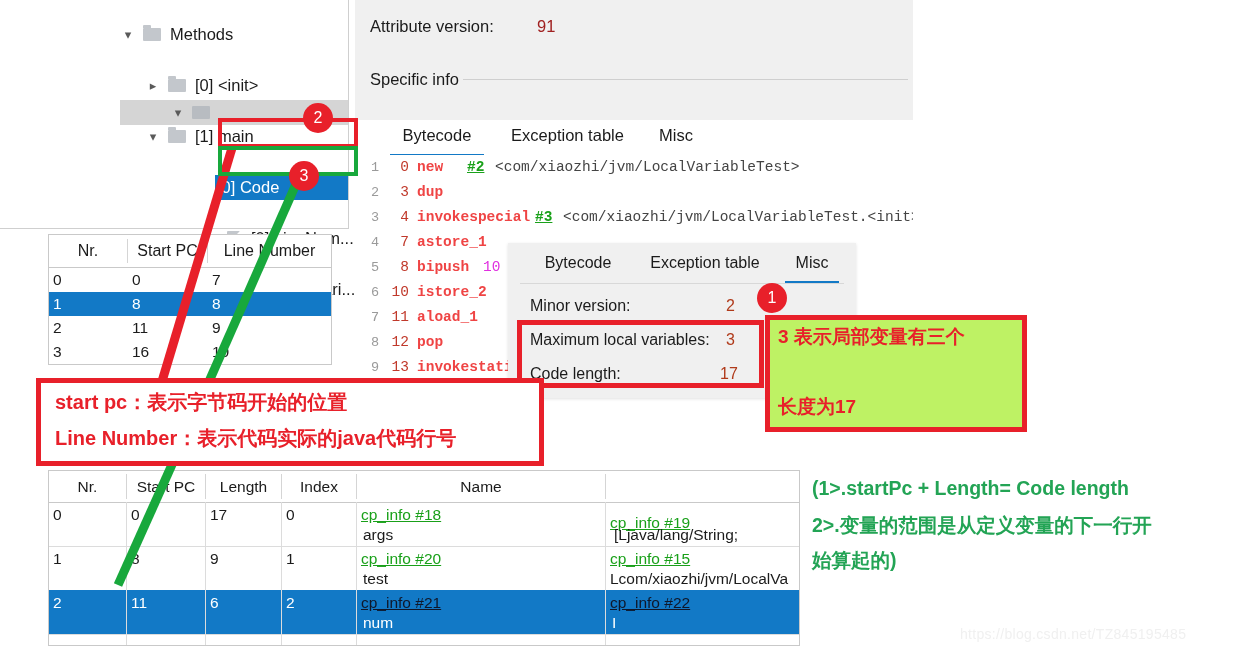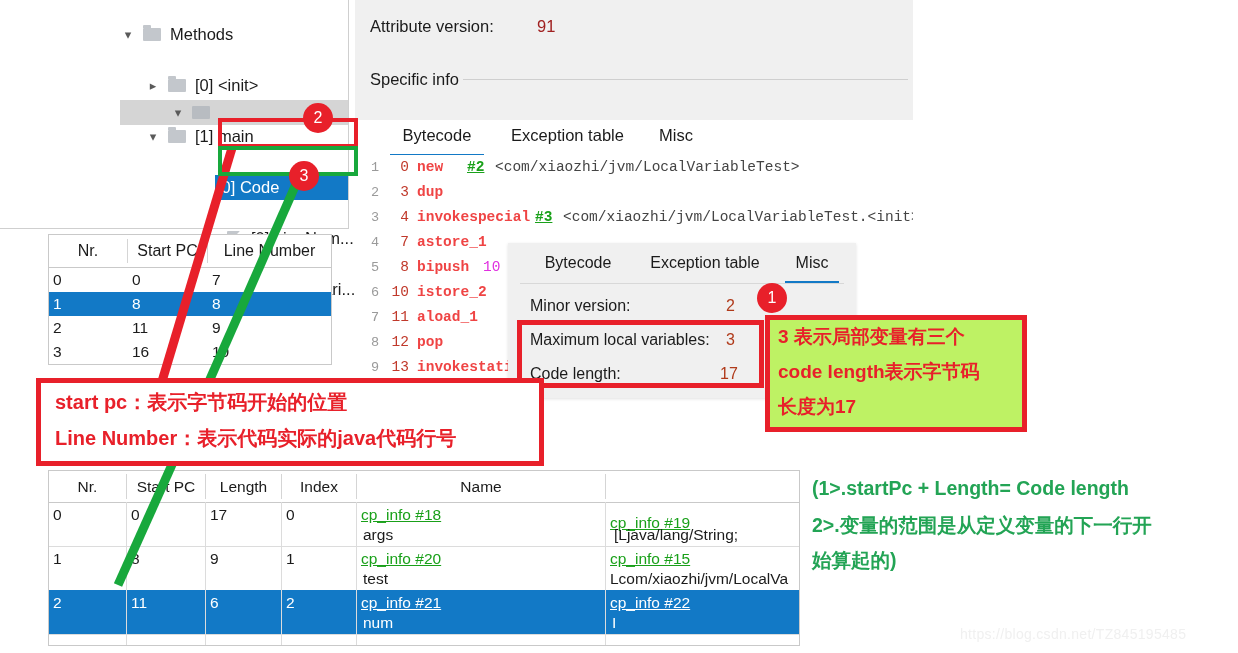--- a/index.html
+++ b/index.html
@@ -99,21 +99,21 @@
   #lvt{left:48px;top:470px;width:752px;height:176px;background:#ffffff;
        border:1px solid #c9c9c9;box-sizing:border-box;overflow:hidden;}
   #lvt .hdr2{position:absolute;top:0;left:0;width:100%;height:31px;border-bottom:1px solid #c9c9c9;}
   #lvt .hc2{position:absolute;top:0;height:31px;line-height:31px;font-size:15.5px;color:#1b1b1b;text-align:center;}
   #lvt .vsep2{position:absolute;top:3px;width:1px;height:25px;background:#d5d5d5;}
   .lvt-row{position:absolute;left:0;width:100%;height:44px;border-bottom:1px solid #dcdcdc;}
   .lvt-row.sel{background:#1279c6;}
   .lvt-cell{position:absolute;font-size:15.5px;color:#1b1b1b;white-space:nowrap;}
   .lvt-cell.link{color:#19a019;text-decoration:underline;}
   .lvt-row.sel .lvt-cell{color:#ffffff;}
-  .lvt-row.sel .lvt-cell.link{color:#ffffff;text-decoration:underline;}
+  .lvt-row.sel .lvt-cell.link{color:#0f172a;text-decoration:underline;}
   .lvt-colsep{position:absolute;width:1px;background:#dcdcdc;}
 
   
   .anno-box{position:absolute;box-sizing:border-box;}
   #red-box-linenum{left:218px;top:118px;width:140px;height:30px;border:4px solid #e8202a;}
   #green-box-localvar{left:218px;top:146px;width:140px;height:30px;border:4px solid #18a83c;}
   #red-box-misc{left:517px;top:320px;width:247px;height:68px;border:5px solid #e8202a;}
   #red-box-left{left:36px;top:378px;width:508px;height:88px;border:5px solid #e8202a;background:#ffffff;}
   #red-box-right{left:765px;top:315px;width:262px;height:117px;border:5px solid #e8202a;background:#bef264;}
 
@@ -380,21 +380,20 @@
 <div class="anno-box" id="green-box-localvar"></div>
 <div class="anno-box" id="red-box-misc"></div>
 
 <div class="anno-box" id="red-box-left">
   <div class="anno-text red-txt" style="left:14px;top:6px;font-size:20px;">start pc：表示字节码开始的位置</div>
   <div class="anno-text red-txt" style="left:14px;top:42px;font-size:20px;">Line Number：表示代码实际的java代码行号</div>
 </div>
 
 <div class="anno-box" id="red-box-right">
   <div class="anno-text red-txt" style="left:8px;top:4px;font-size:19px;">3 表示局部变量有三个</div>
-  <div class="anno-text red-txt" style="left:8px;top:39px;font-size:19px;">code length表示字节码</div>
   <div class="anno-text red-txt" style="left:8px;top:74px;font-size:19px;">长度为17</div>
 </div>
 
 <div class="anno-text green-txt abs" style="left:812px;top:477px;font-size:19.5px;">(1&gt;.startPc + Length= Code length</div>
 <div class="anno-text green-txt abs" style="left:812px;top:512px;font-size:19.5px;">2&gt;.变量的范围是从定义变量的下一行开</div>
 <div class="anno-text green-txt abs" style="left:812px;top:547px;font-size:19.5px;">始算起的)</div>
 
 <div class="badge abs" style="left:303px;top:103px;">2</div>
 <div class="badge abs" style="left:289px;top:161px;">3</div>
 <div class="badge abs" style="left:757px;top:283px;">1</div>

